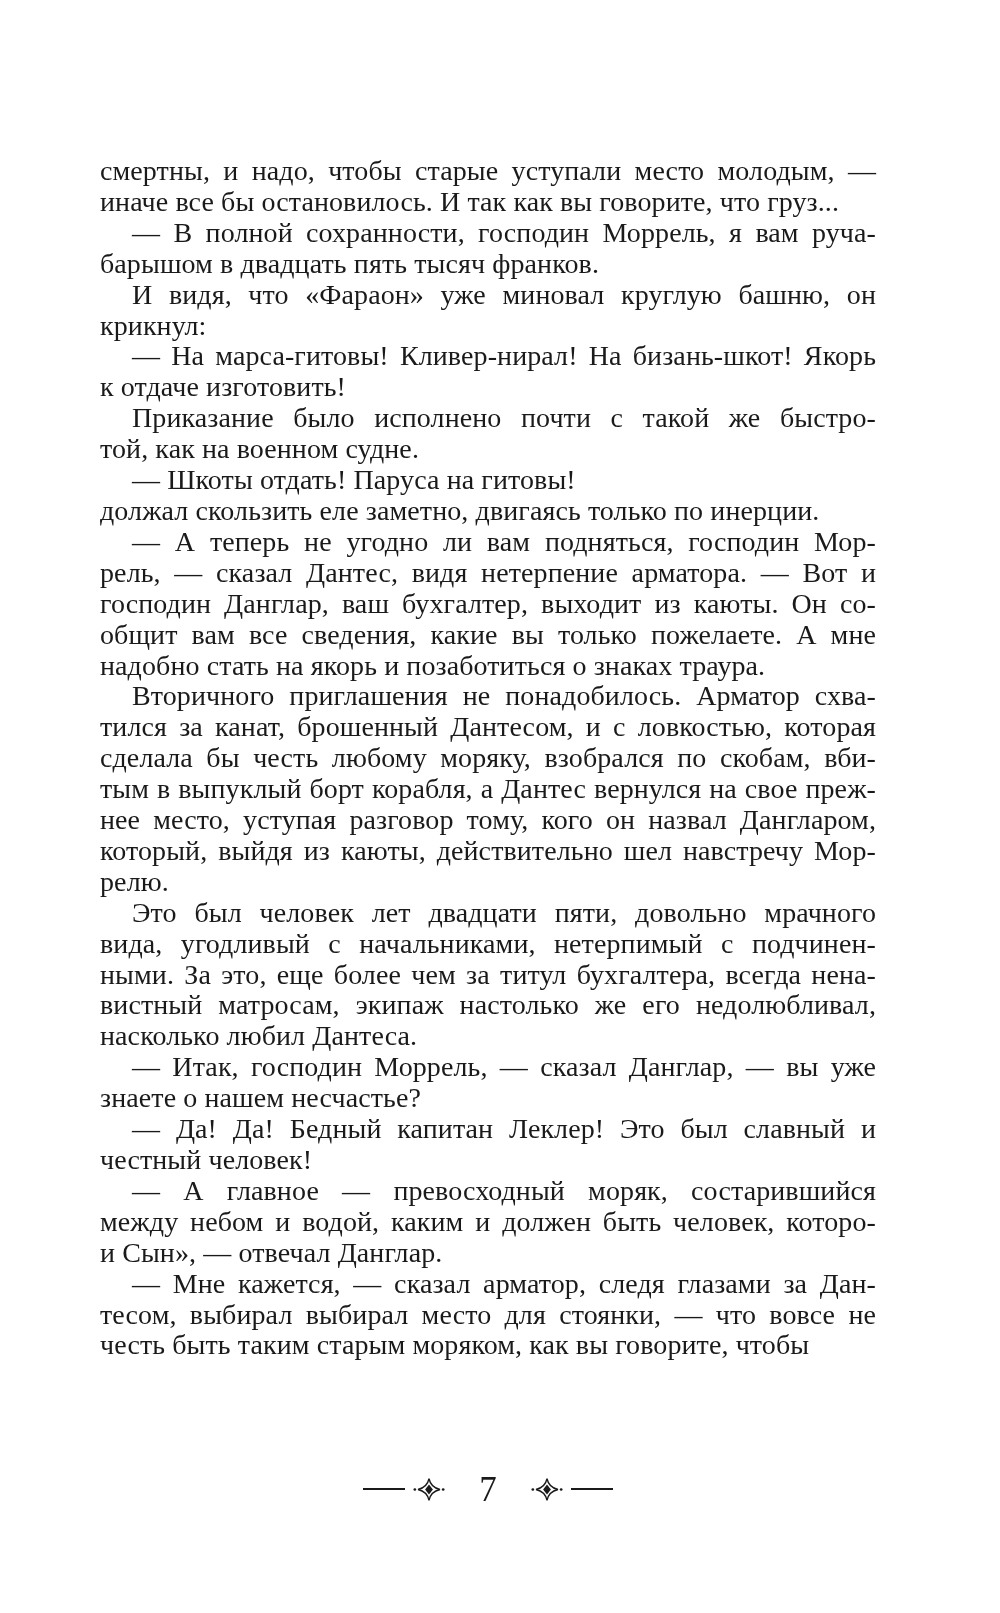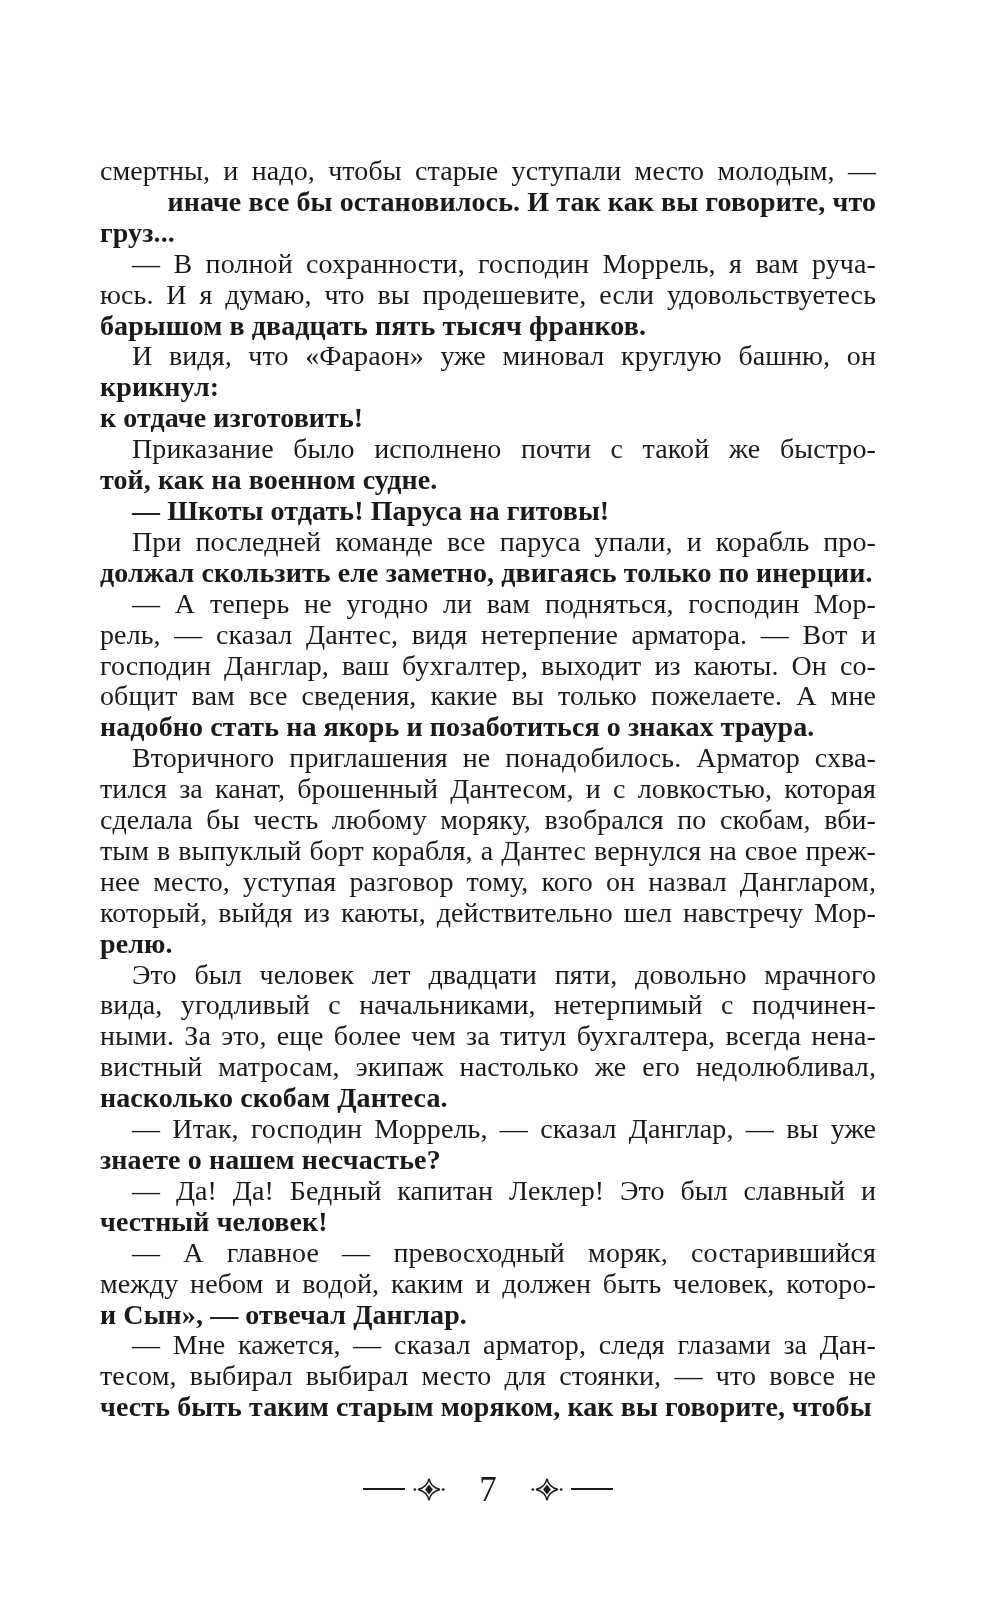--- a/index.html
+++ b/index.html
@@ -25,21 +25,20 @@
     line-height: 30.9px;
     letter-spacing: 0.1px;
   }
   .line {
     text-align: justify;
     text-align-last: justify;
   }
   .line.last {
     text-align: right;
     text-align-last: left;
-    font-weight: bold;
   }
   .line.indent {
     text-indent: 32px;
   }
   .footer {
     position: absolute;
     left: 100px;
     top: 1466px;
     width: 776px;
     height: 46px;
@@ -70,39 +69,38 @@
 
 <div class="page">
 
   <div class="text-block">
       <div class="paragraph">
         <div class="line">смертны, и надо, чтобы старые уступали место молодым, —</div>
         <div class="line last">иначе все бы остановилось. И так как вы говорите, что груз...</div>
       </div>
       <div class="paragraph">
         <div class="line indent">— В полной сохранности, господин Моррель, я вам руча-</div>
-        <div class="line">юсь. И я думаю, что вы продешевите, если удовольствуетесь</div>
         <div class="line last">барышом в двадцать пять тысяч франков.</div>
       </div>
       <div class="paragraph">
         <div class="line indent">И видя, что «Фараон» уже миновал круглую башню, он</div>
         <div class="line last">крикнул:</div>
       </div>
       <div class="paragraph">
+        <div class="line indent">— На марса-гитовы! Кливер-нирал! На бизань-шкот! Якорь</div>
         <div class="line last">к отдаче изготовить!</div>
       </div>
       <div class="paragraph">
         <div class="line indent">Приказание было исполнено почти с такой же быстро-</div>
         <div class="line last">той, как на военном судне.</div>
       </div>
       <div class="paragraph">
         <div class="line indent last">— Шкоты отдать! Паруса на гитовы!</div>
       </div>
       <div class="paragraph">
-        <div class="line indent">При последней команде все паруса упали, и корабль про-</div>
         <div class="line last">должал скользить еле заметно, двигаясь только по инерции.</div>
       </div>
       <div class="paragraph">
         <div class="line indent">— А теперь не угодно ли вам подняться, господин Мор-</div>
         <div class="line">рель, — сказал Дантес, видя нетерпение арматора. — Вот и</div>
         <div class="line">господин Данглар, ваш бухгалтер, выходит из каюты. Он со-</div>
         <div class="line">общит вам все сведения, какие вы только пожелаете. А мне</div>
         <div class="line last">надобно стать на якорь и позаботиться о знаках траура.</div>
       </div>
       <div class="paragraph">
@@ -112,21 +110,21 @@
         <div class="line">тым в выпуклый борт корабля, а Дантес вернулся на свое преж-</div>
         <div class="line">нее место, уступая разговор тому, кого он назвал Дангларом,</div>
         <div class="line">который, выйдя из каюты, действительно шел навстречу Мор-</div>
         <div class="line last">релю.</div>
       </div>
       <div class="paragraph">
         <div class="line indent">Это был человек лет двадцати пяти, довольно мрачного</div>
         <div class="line">вида, угодливый с начальниками, нетерпимый с подчинен-</div>
         <div class="line">ными. За это, еще более чем за титул бухгалтера, всегда нена-</div>
         <div class="line">вистный матросам, экипаж настолько же его недолюбливал,</div>
-        <div class="line last">насколько скобам Дантеса.</div>
+        <div class="line last">насколько любил Дантеса.</div>
       </div>
       <div class="paragraph">
         <div class="line indent">— Итак, господин Моррель, — сказал Данглар, — вы уже</div>
         <div class="line last">знаете о нашем несчастье?</div>
       </div>
       <div class="paragraph">
         <div class="line indent">— Да! Да! Бедный капитан Леклер! Это был славный и</div>
         <div class="line last">честный человек!</div>
       </div>
       <div class="paragraph">

